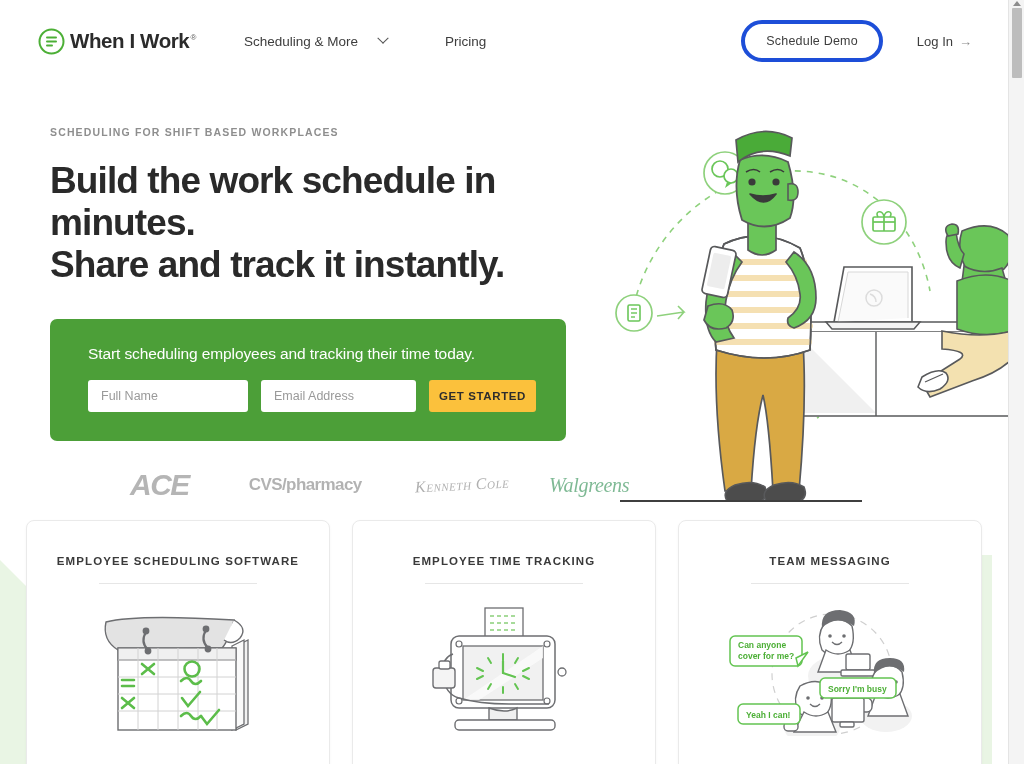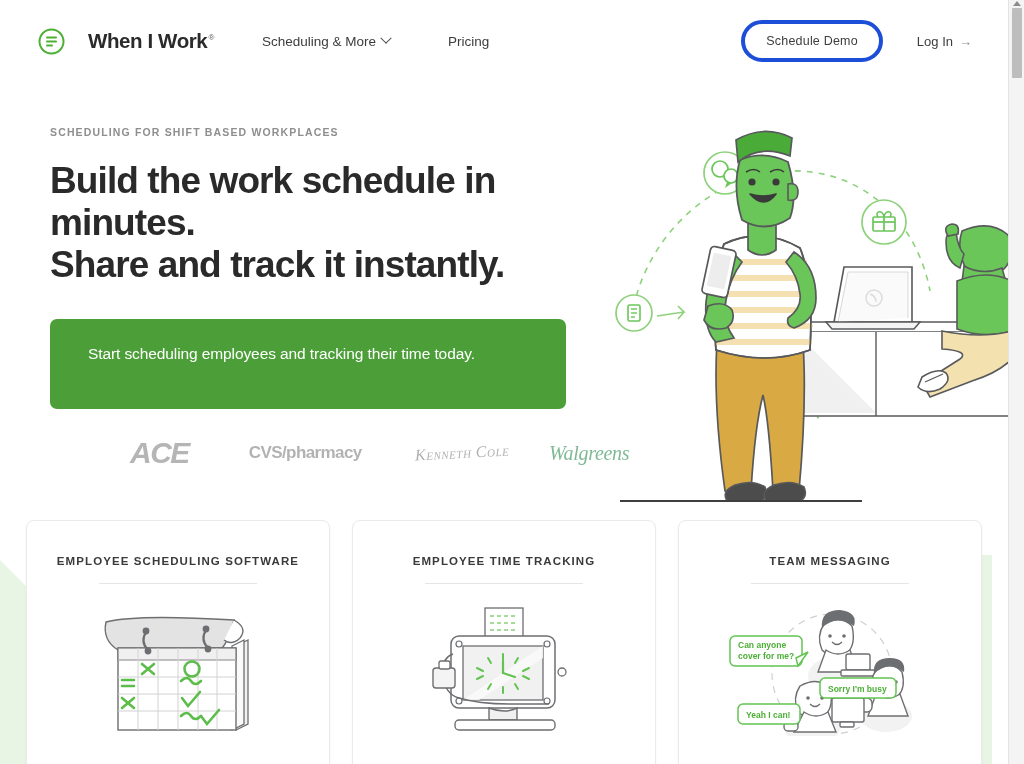--- a/index.html
+++ b/index.html
@@ -83,21 +83,21 @@
     height: 82px;
     display: flex;
     align-items: center;
     padding: 0 36px 0 38px;
     background: #ffffff;
   }
 
   .brand {
     display: flex;
     align-items: center;
-    gap: 23px;
+    gap: 5px;
     cursor: pointer;
     text-decoration: none;
   }
   .brand-mark {
     width: 27px; height: 27px;
     flex: 0 0 27px;
     display: block;
   }
   .brand-name {
     font-size: 20.5px;
@@ -122,21 +122,21 @@
     gap: 0;
   }
   .nav-item {
     font-size: 13.5px;
     color: #3d3d3d;
     text-decoration: none;
     padding: 6px 0;
     margin-right: 58px;
     display: inline-flex;
     align-items: center;
-    gap: 6px;
+    gap: 21px;
     white-space: nowrap;
     cursor: pointer;
   }
   .nav-item:last-child { margin-right: 16px; justify-content: center; }
   .chevron-down {
     display: inline-block;
     width: 8px; height: 8px;
     border-right: 1.4px solid #555;
     border-bottom: 1.4px solid #555;
     transform: rotate(45deg) translate(-2px, -2px);
@@ -398,20 +398,25 @@
     <div class="hero-copy">
       <div class="eyebrow">SCHEDULING FOR SHIFT BASED WORKPLACES</div>
 
       <h1 class="hero-title">
         <span class="hero-title-line">Build the work schedule in minutes.</span>
         <span class="hero-title-line">Share and track it instantly.</span>
       </h1>
 
       <div class="signup-card">
         <div class="signup-headline">Start scheduling employees and tracking their time today.</div>
+        <form class="signup-row">
+          <input class="field field-name" type="text" placeholder="Full Name" style="">
+          <input class="field field-email" type="text" placeholder="Email Address" style="">
+          <button class="btn-getstarted" type="submit">GET STARTED</button>
+        </form>
       </div>
 
       <div class="client-logos">
         <span class="client-logo logo-ace">ACE</span>
         <span class="client-logo logo-cvs"><span>CVS</span><span class="lighter">/pharmacy</span></span>
         <span class="client-logo logo-kc">Kenneth Cole</span>
         <span class="client-logo logo-wg">Walgreens</span>
       </div>
     </div>
 

